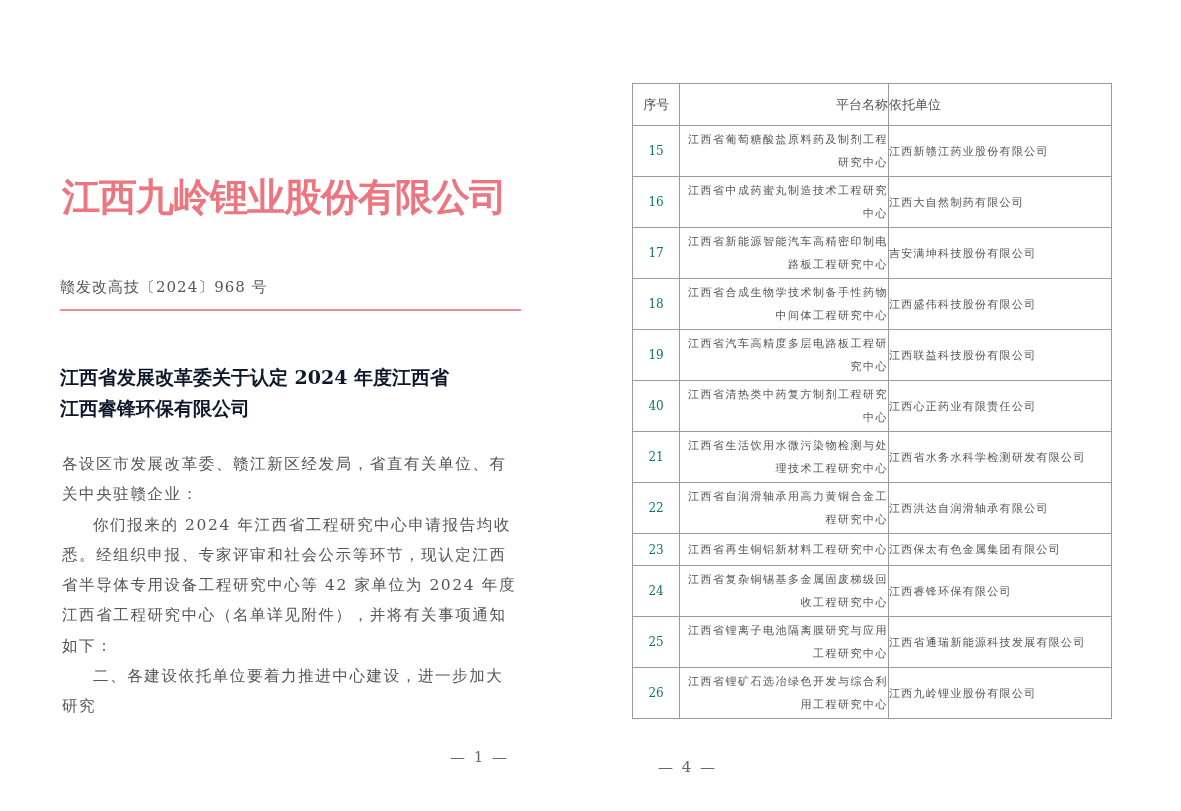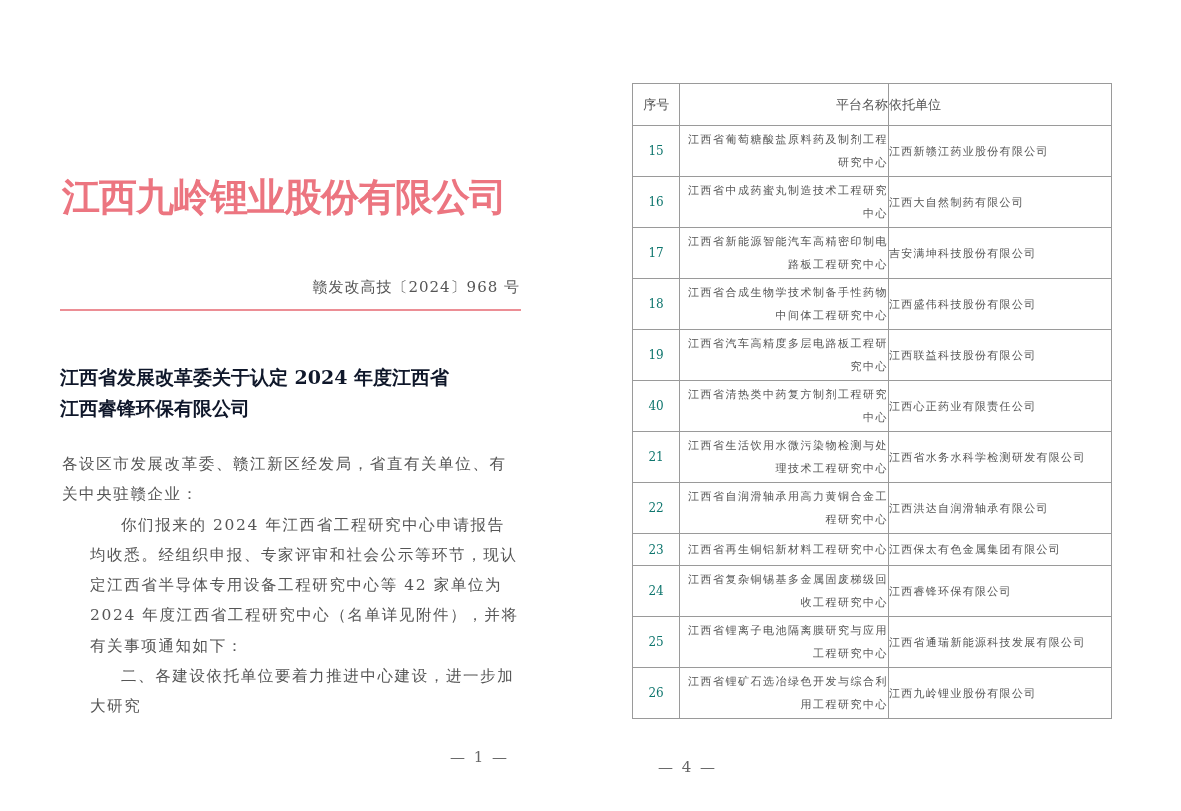--- a/index.html
+++ b/index.html
@@ -22,42 +22,42 @@
   .red-title {
     position: absolute; left: 62px; top: 172px; width: 460px;
     font-family: "DejaVu Serif", "Liberation Serif", serif;
     font-size: 38px; font-weight: bold;
     color: #ec7580;
     letter-spacing: -1px;
     white-space: nowrap;
   }
   .doc-number {
     position: absolute; left: 60px; top: 278px; width: 460px;
-    text-align: right;
+    text-align: left;
     font-size: 15px; color: #555;
     letter-spacing: 1px;
   }
   .red-rule {
     position: absolute; left: 60px; top: 309px; width: 461px; height: 2px;
     background: #ec8e95;
   }
   .notice-title {
     position: absolute; left: 60px; top: 362px; width: 460px;
     text-align: left;
     font-size: 19px; font-weight: bold; color: #0f172a;
     line-height: 31px;
   }
   .body-text {
     position: absolute; left: 62px; top: 449px; width: 458px;
     font-size: 15.5px; color: #555;
     line-height: 30.3px;
     letter-spacing: 1.6px;
   }
   .body-text p { margin: 0; }
-  .body-text .indent { text-indent: 2em; margin-left: 28px; }
+  .body-text .indent { text-indent: 2em; }
   .page-num {
     position: absolute; font-size: 15px; color: #666; letter-spacing: 2px;
   }
   .page-num.left { left: 450px; top: 748px; }
   .page-num.right { left: 658px; top: 758px; }
 
   table.centers {
     position: absolute; left: 632px; top: 83px;
     width: 480px;
     border-collapse: collapse;

